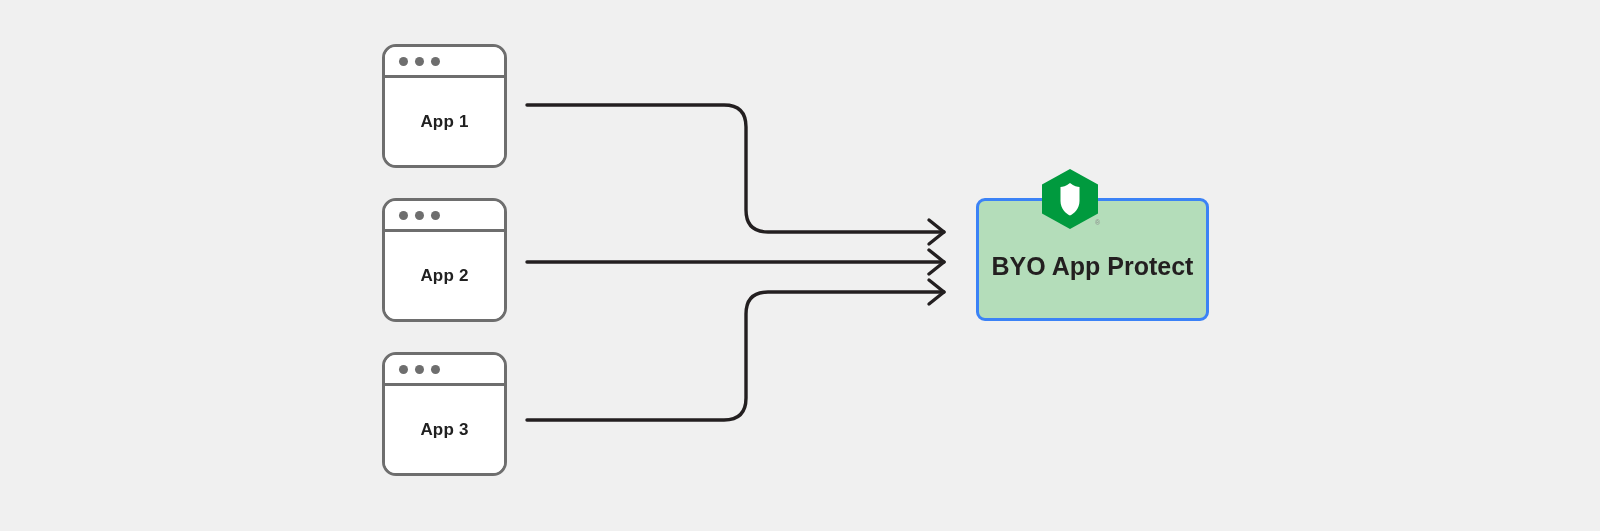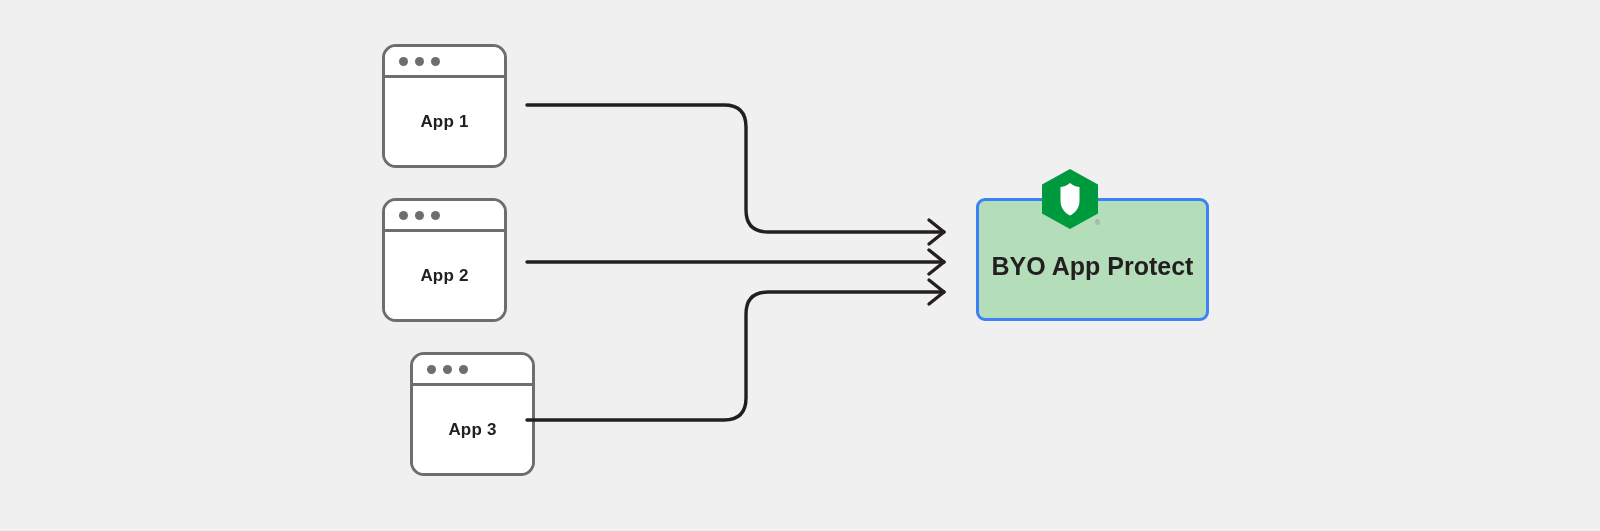--- a/index.html
+++ b/index.html
@@ -140,21 +140,21 @@
     <div class="app-titlebar">
       <span class="app-dot"></span>
       <span class="app-dot"></span>
       <span class="app-dot"></span>
     </div>
     <div class="app-body">
       <span class="app-label">App 2</span>
     </div>
   </div>
 
-  <div class="app-window" style="left:382px; top:352px;margin-left:28px;">
+  <div class="app-window" style="left:382px; top:352px;">
     <div class="app-titlebar">
       <span class="app-dot"></span>
       <span class="app-dot"></span>
       <span class="app-dot"></span>
     </div>
     <div class="app-body">
       <span class="app-label">App 3</span>
     </div>
   </div>
 

